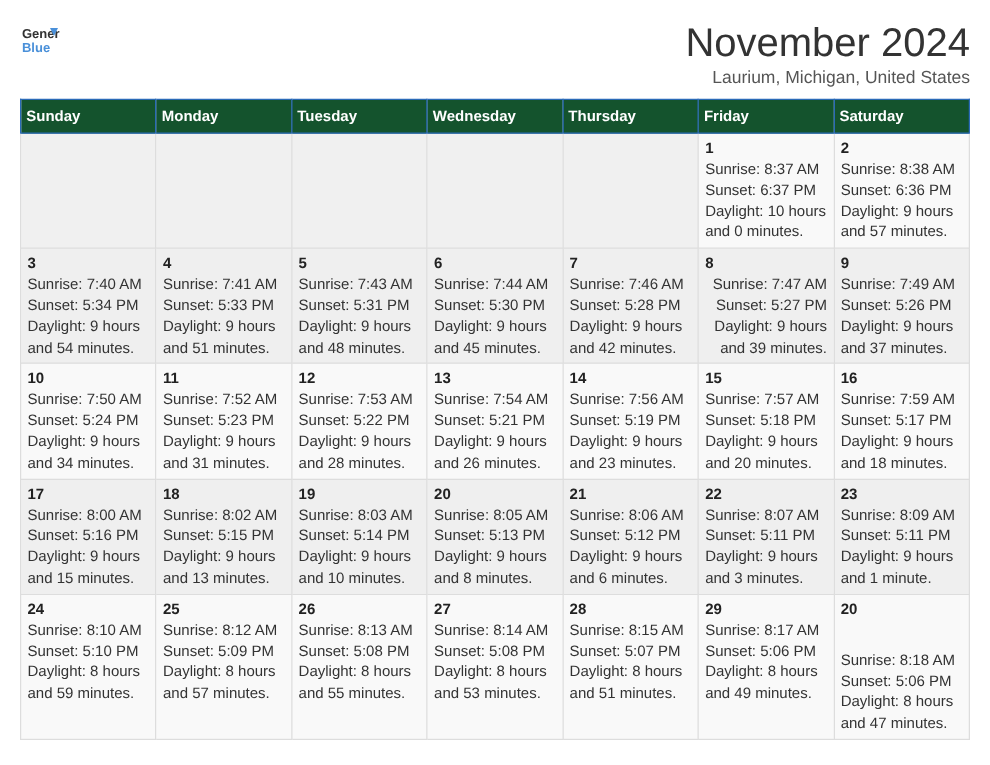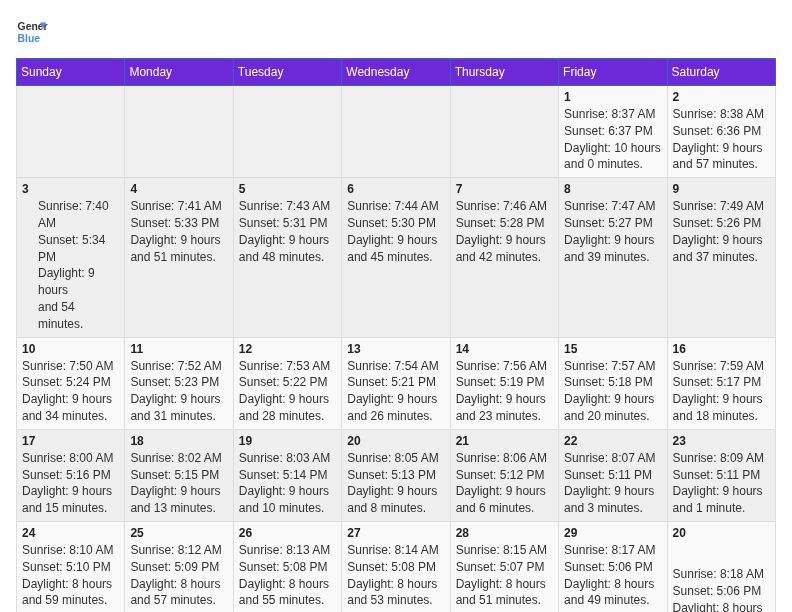--- a/index.html
+++ b/index.html
@@ -36,24 +36,24 @@
     .location {
       font-size: 14px;
       color: #555;
     }
     .calendar {
       width: 100%;
       border-collapse: collapse;
       border: 1px solid #ccc;
     }
     .calendar th {
-      background: #6d28d9;
+      background: #14532d;
       color: #fff;
       font-size: 12px;
-      font-weight: normal;
+      font-weight: bold;
       padding: 6px 4px;
       text-align: left;
       border: 1px solid #2a6ab7;
     }
     .calendar td {
       vertical-align: top;
       padding: 4px 5px;
       border: 1px solid #ddd;
       font-size: 10px;
       color: #333;
@@ -86,20 +86,24 @@
 </head>
 <body>
 
 <div class="header-section">
   <div class="logo">
     <svg class="logo-icon" viewBox="0 0 40 40">
       <text x="2" y="18" font-size="13" font-weight="bold" fill="#333">General</text>
       <text x="2" y="32" font-size="13" font-weight="bold" fill="#4a90d9">Blue</text>
       <polygon points="30,8 38,8 34,16" fill="#4a90d9"></polygon>
     </svg>
+  </div>
+  <div class="title-section">
+    <div class="month-title">November 2024</div>
+    <div class="location">Laurium, Michigan, United States</div>
   </div>
 </div>
 
 <table class="calendar">
   <thead>
     <tr>
     <th>Sunday</th>
         <th>Monday</th>
         <th>Tuesday</th>
         <th>Wednesday</th>
@@ -126,21 +130,21 @@
           <span class="day-number">2</span>
           <div class="day-info" style="white-space: pre-line;">Sunrise: 8:38 AM
 Sunset: 6:36 PM
 Daylight: 9 hours
 and 57 minutes.</div>
         </td>
       </tr>
       <tr>
         <td>
           <span class="day-number">3</span>
-          <div class="day-info" style="white-space: pre-line; margin-left: 16px;">Sunrise: 7:40 AM
+          <div class="day-info" style="white-space: pre-line;">Sunrise: 7:40 AM
 Sunset: 5:34 PM
 Daylight: 9 hours
 and 54 minutes.</div>
         </td>
         <td>
           <span class="day-number">4</span>
           <div class="day-info" style="white-space: pre-line;">Sunrise: 7:41 AM
 Sunset: 5:33 PM
 Daylight: 9 hours
 and 51 minutes.</div>
@@ -161,21 +165,21 @@
         </td>
         <td>
           <span class="day-number">7</span>
           <div class="day-info" style="white-space: pre-line;">Sunrise: 7:46 AM
 Sunset: 5:28 PM
 Daylight: 9 hours
 and 42 minutes.</div>
         </td>
         <td>
           <span class="day-number">8</span>
-          <div class="day-info" style="white-space: pre-line;">Sunrise: 7:47 AM
+          <div class="day-info" style="white-space: pre-line; text-align: right;">Sunrise: 7:47 AM
 Sunset: 5:27 PM
 Daylight: 9 hours
 and 39 minutes.</div>
         </td>
         <td>
           <span class="day-number">9</span>
           <div class="day-info" style="white-space: pre-line;">Sunrise: 7:49 AM
 Sunset: 5:26 PM
 Daylight: 9 hours
 and 37 minutes.</div>

